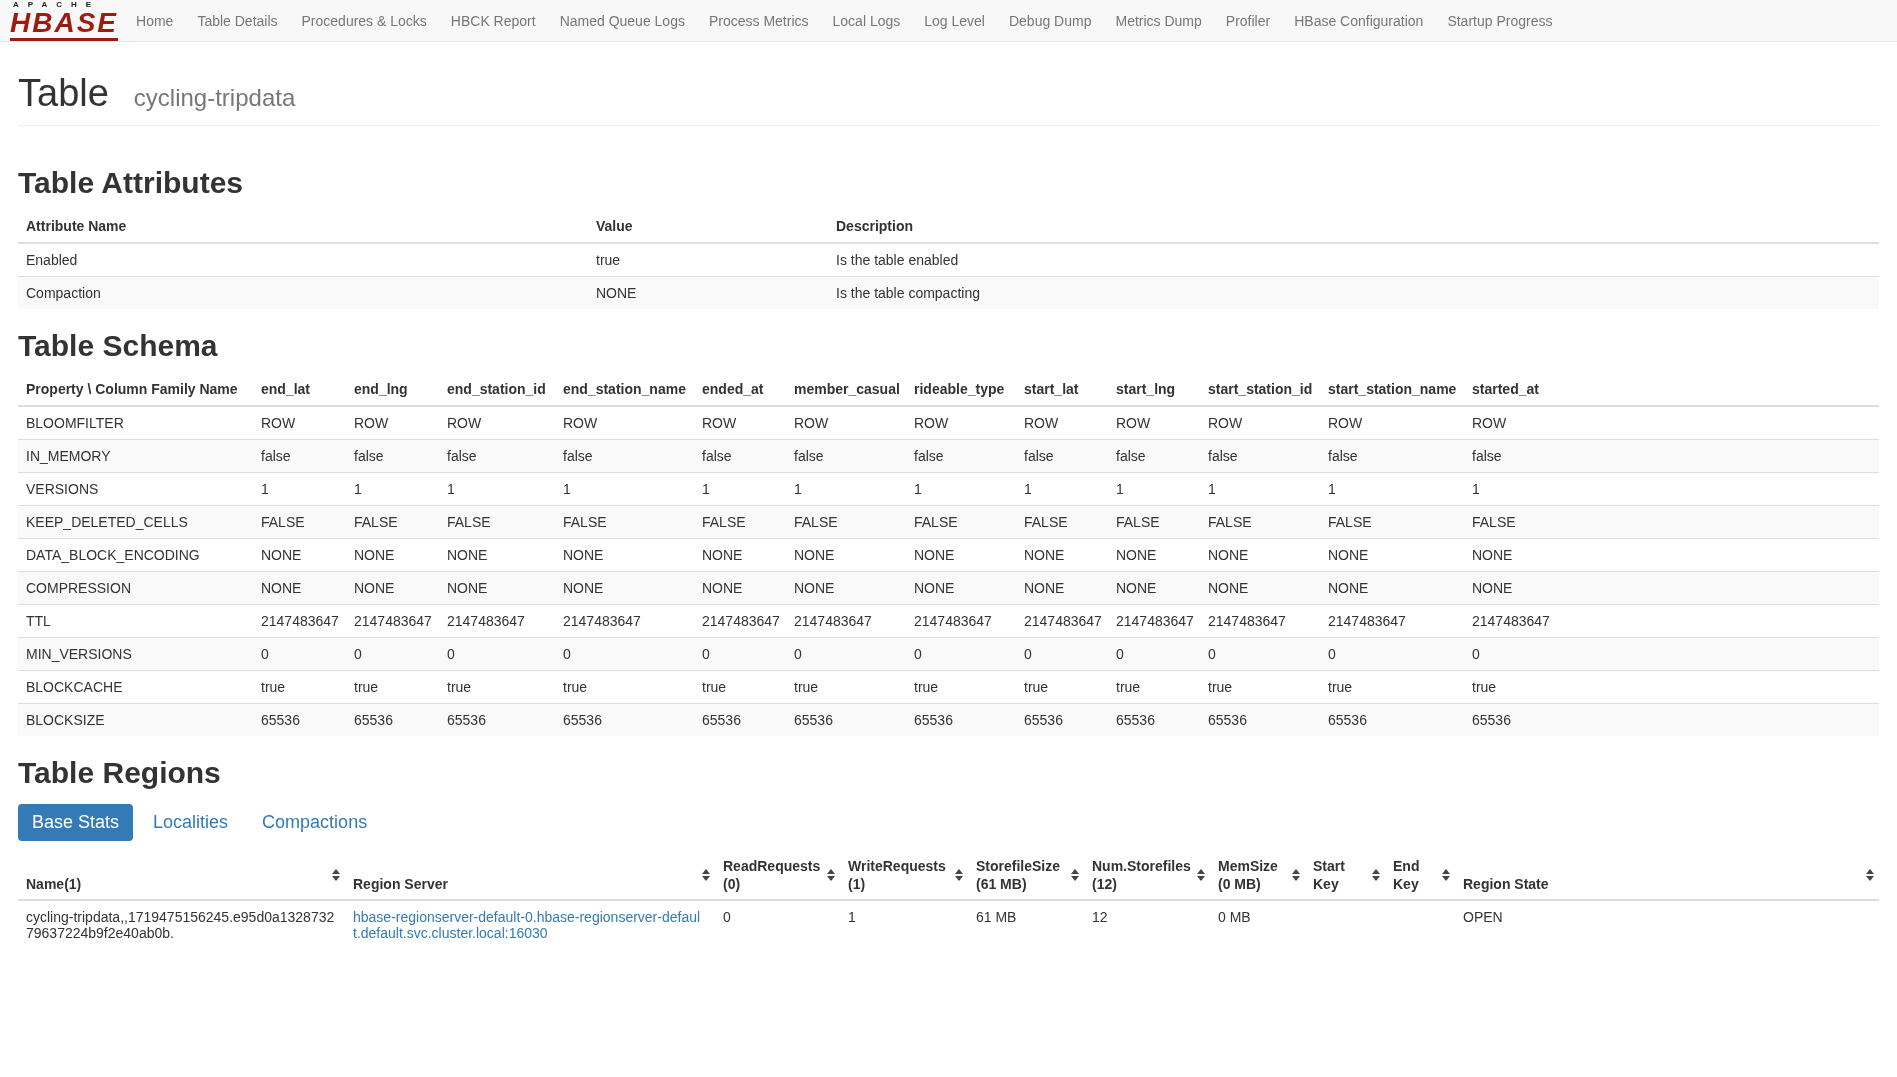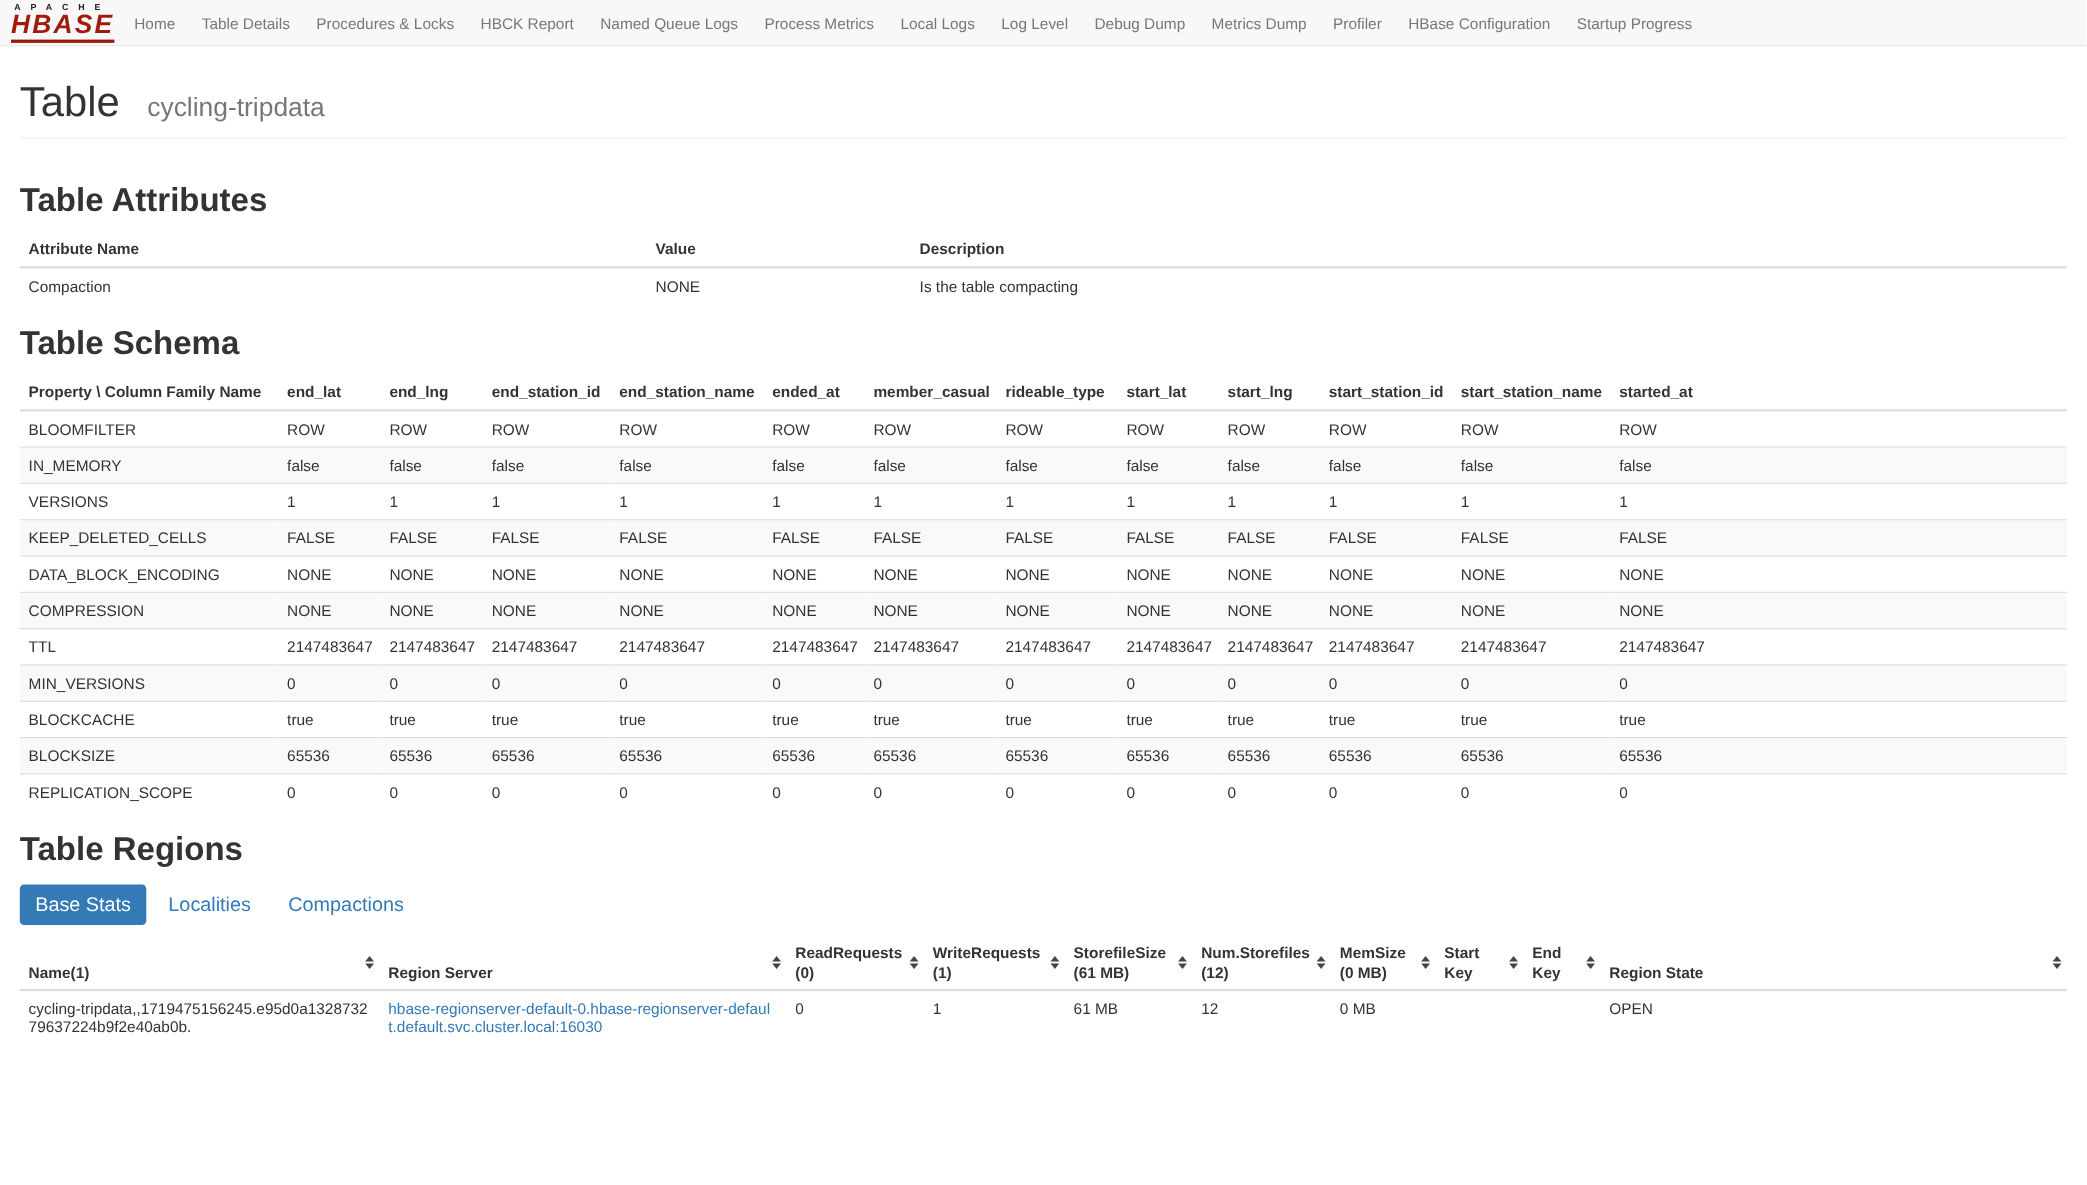--- a/index.html
+++ b/index.html
@@ -17,21 +17,21 @@
     background: var(--navbar-bg, #f8f8f8);
     border-bottom: 1px solid #e7e7e7;
     padding-left: 10px;
   }
   .logo { display: flex; flex-direction: column; justify-content: center; margin-right: 6px; cursor: pointer; line-height: 1; }
   .logo-apache {
     font-size: 8px; font-weight: bold; color: #222;
     letter-spacing: 9px; padding-left: 3px;
   }
   .logo-hbase {
-    font-size: 24px; font-weight: 800; font-style: italic;
+    font-size: 28px; font-weight: 800; font-style: italic;
     color: var(--logo-red, #9e1b0e);
     letter-spacing: 2px;
     border-bottom: 3px solid var(--logo-red, #9e1b0e);
     padding-bottom: 1px;
   }
   .nav-links { display: flex; align-items: center; height: 100%; justify-content: flex-end; }
   .nav-link {
     color: var(--muted, #777); text-decoration: none;
     padding: 0 12px; line-height: 42px; font-size: 14px;
     white-space: nowrap; display: block;
@@ -114,20 +114,25 @@
         </colgroup>
       <thead>
           <tr>
             <th>Attribute Name</th>
             <th>Value</th>
             <th>Description</th>
           </tr>
         </thead>
       <tbody>
           <tr>
+            <td>Enabled</td>
+            <td>true</td>
+            <td>Is the table enabled</td>
+          </tr>
+          <tr>
             <td>Compaction</td>
             <td>NONE</td>
             <td>Is the table compacting</td>
           </tr>
         </tbody>
     </table>
   </section>
 
   <section>
     <h2>Table Schema</h2>
@@ -307,35 +312,20 @@
             <td>65536</td>
             <td>65536</td>
             <td>65536</td>
             <td>65536</td>
             <td>65536</td>
             <td>65536</td>
             <td>65536</td>
             <td>65536</td>
             <td>65536</td>
             <td>65536</td>
-          </tr>
-          <tr>
-            <td>REPLICATION_SCOPE</td>
-            <td>0</td>
-            <td>0</td>
-            <td>0</td>
-            <td>0</td>
-            <td>0</td>
-            <td>0</td>
-            <td>0</td>
-            <td>0</td>
-            <td>0</td>
-            <td>0</td>
-            <td>0</td>
-            <td>0</td>
           </tr>
         </tbody>
     </table>
   </section>
 
   <section>
     <h2>Table Regions</h2>
     <div class="tabs">
         <a class="tab active" href="#">Base Stats</a>
         <a class="tab" href="#">Localities</a>

